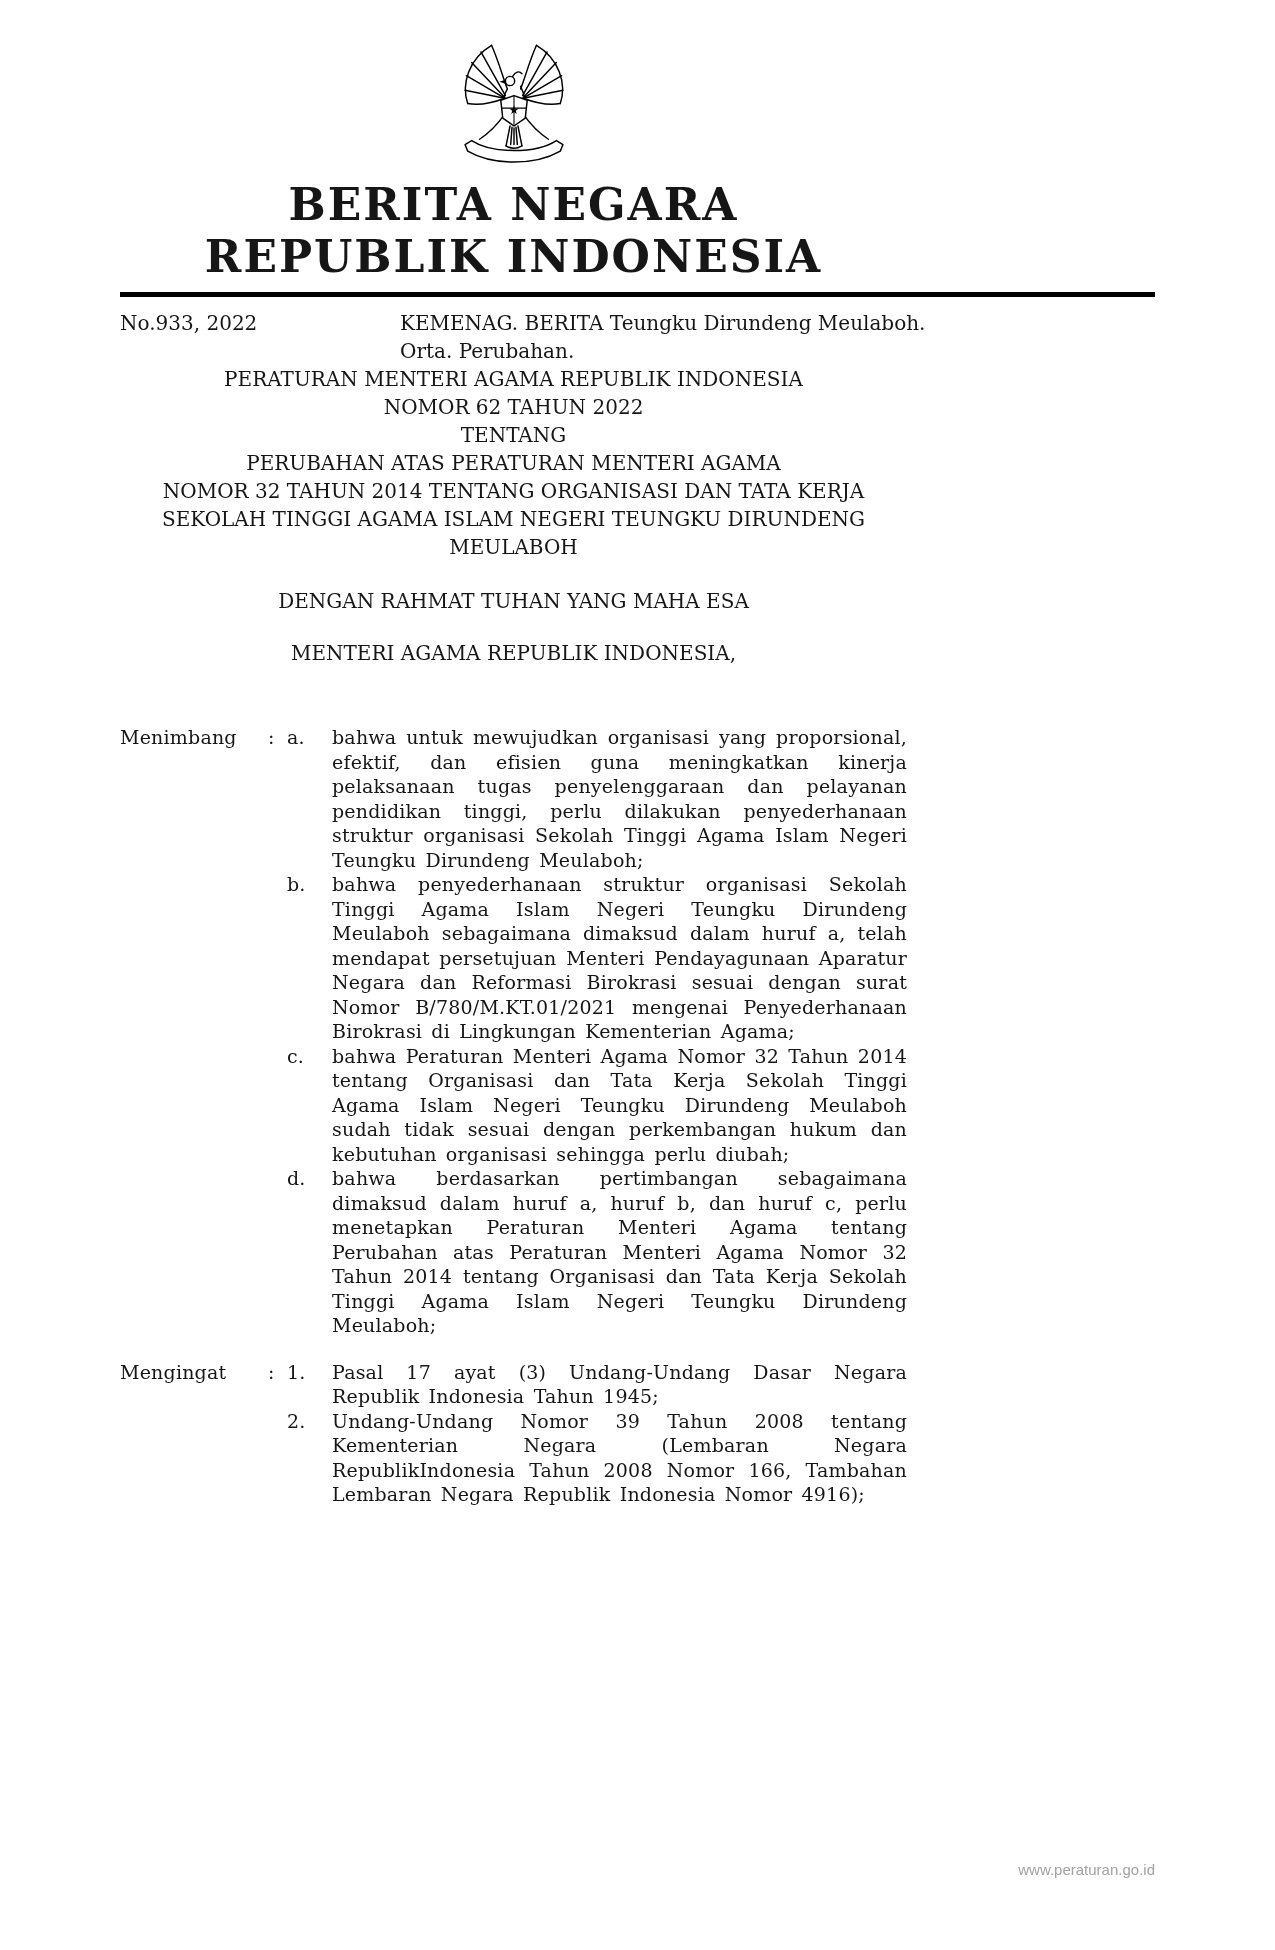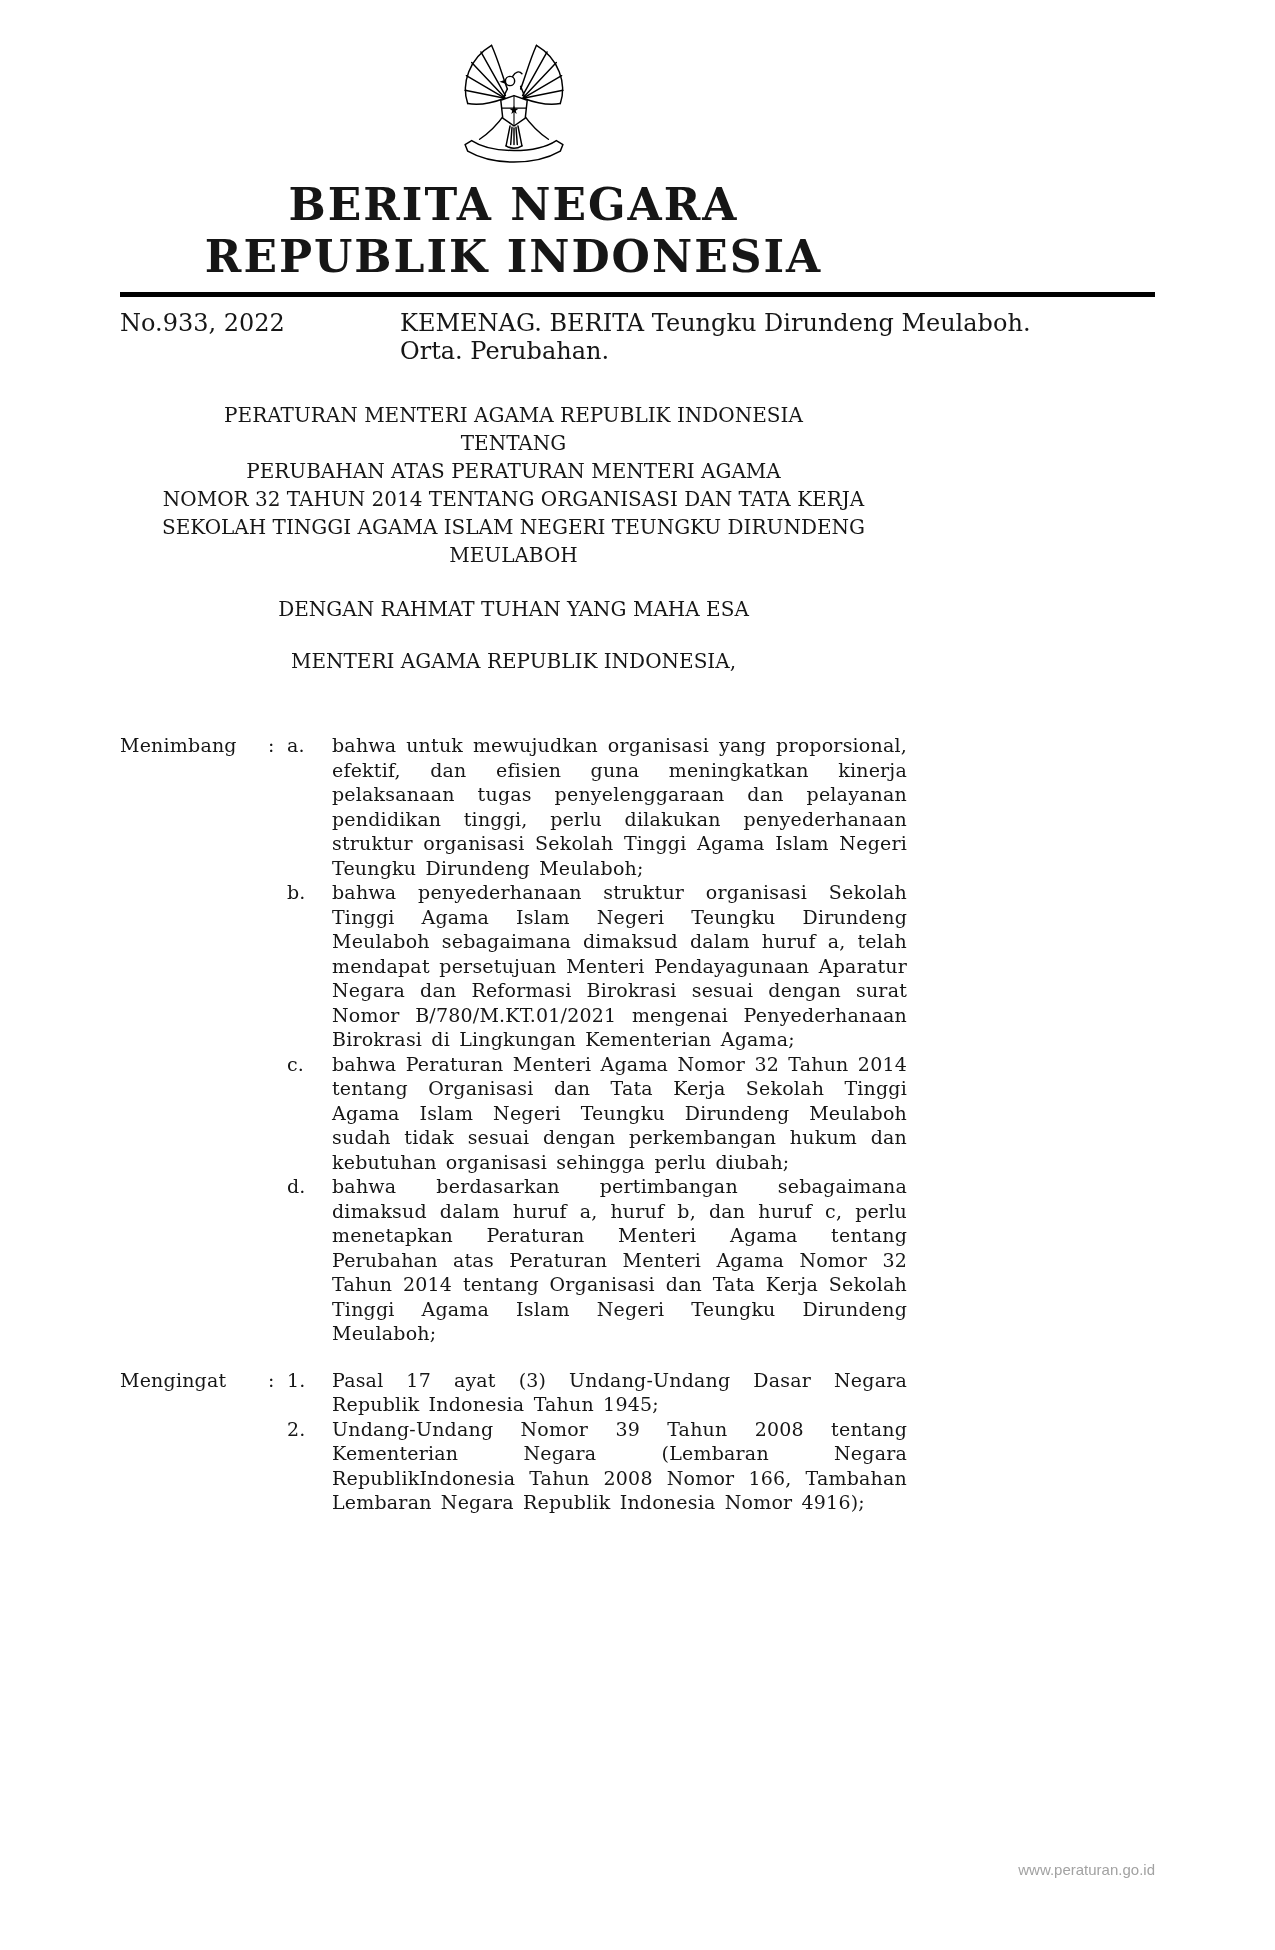--- a/index.html
+++ b/index.html
@@ -29,28 +29,27 @@
     letter-spacing: 2px;
     line-height: 52px;
     white-space: nowrap;
   }
 
   .rule { height: 5px; background: #000; margin-top: 9px; width: 1035px; }
 
   .issue-row {
     display: flex;
     margin-top: 12px;
-    font-size: 24px;
+    font-size: 20px;
     line-height: 28px;
   }
   .issue-no { width: 280px; flex: none; }
   .issue-subject div { white-space: nowrap; }
 
   .title-block {
-    margin-top: 36px;
     text-align: center;
     font-size: 20px;
     line-height: 28px;
   }
   .centered-line { text-align: center; font-size: 20px; line-height: 28px; }
   .invocation { margin-top: 26px; }
   .authority  { margin-top: 24px; }
 
   .clause {
     display: flex;
@@ -147,20 +146,21 @@
     <div class="issue-row">
       <div class="issue-no">No.933, 2022</div>
       <div class="issue-subject">
         <div>KEMENAG. BERITA Teungku Dirundeng Meulaboh.</div>
         <div>Orta. Perubahan.</div>
       </div>
     </div>
 
     <div class="title-block">
       <div>PERATURAN MENTERI AGAMA REPUBLIK INDONESIA</div>
+      <div>NOMOR 62 TAHUN 2022</div>
       <div>TENTANG</div>
       <div>PERUBAHAN ATAS PERATURAN MENTERI AGAMA</div>
       <div>NOMOR 32 TAHUN 2014 TENTANG ORGANISASI DAN TATA KERJA</div>
       <div>SEKOLAH TINGGI AGAMA ISLAM NEGERI TEUNGKU DIRUNDENG</div>
       <div>MEULABOH</div>
     </div>
 
     <div class="centered-line invocation">DENGAN RAHMAT TUHAN YANG MAHA ESA</div>
     <div class="centered-line authority">MENTERI AGAMA REPUBLIK INDONESIA,</div>
 

